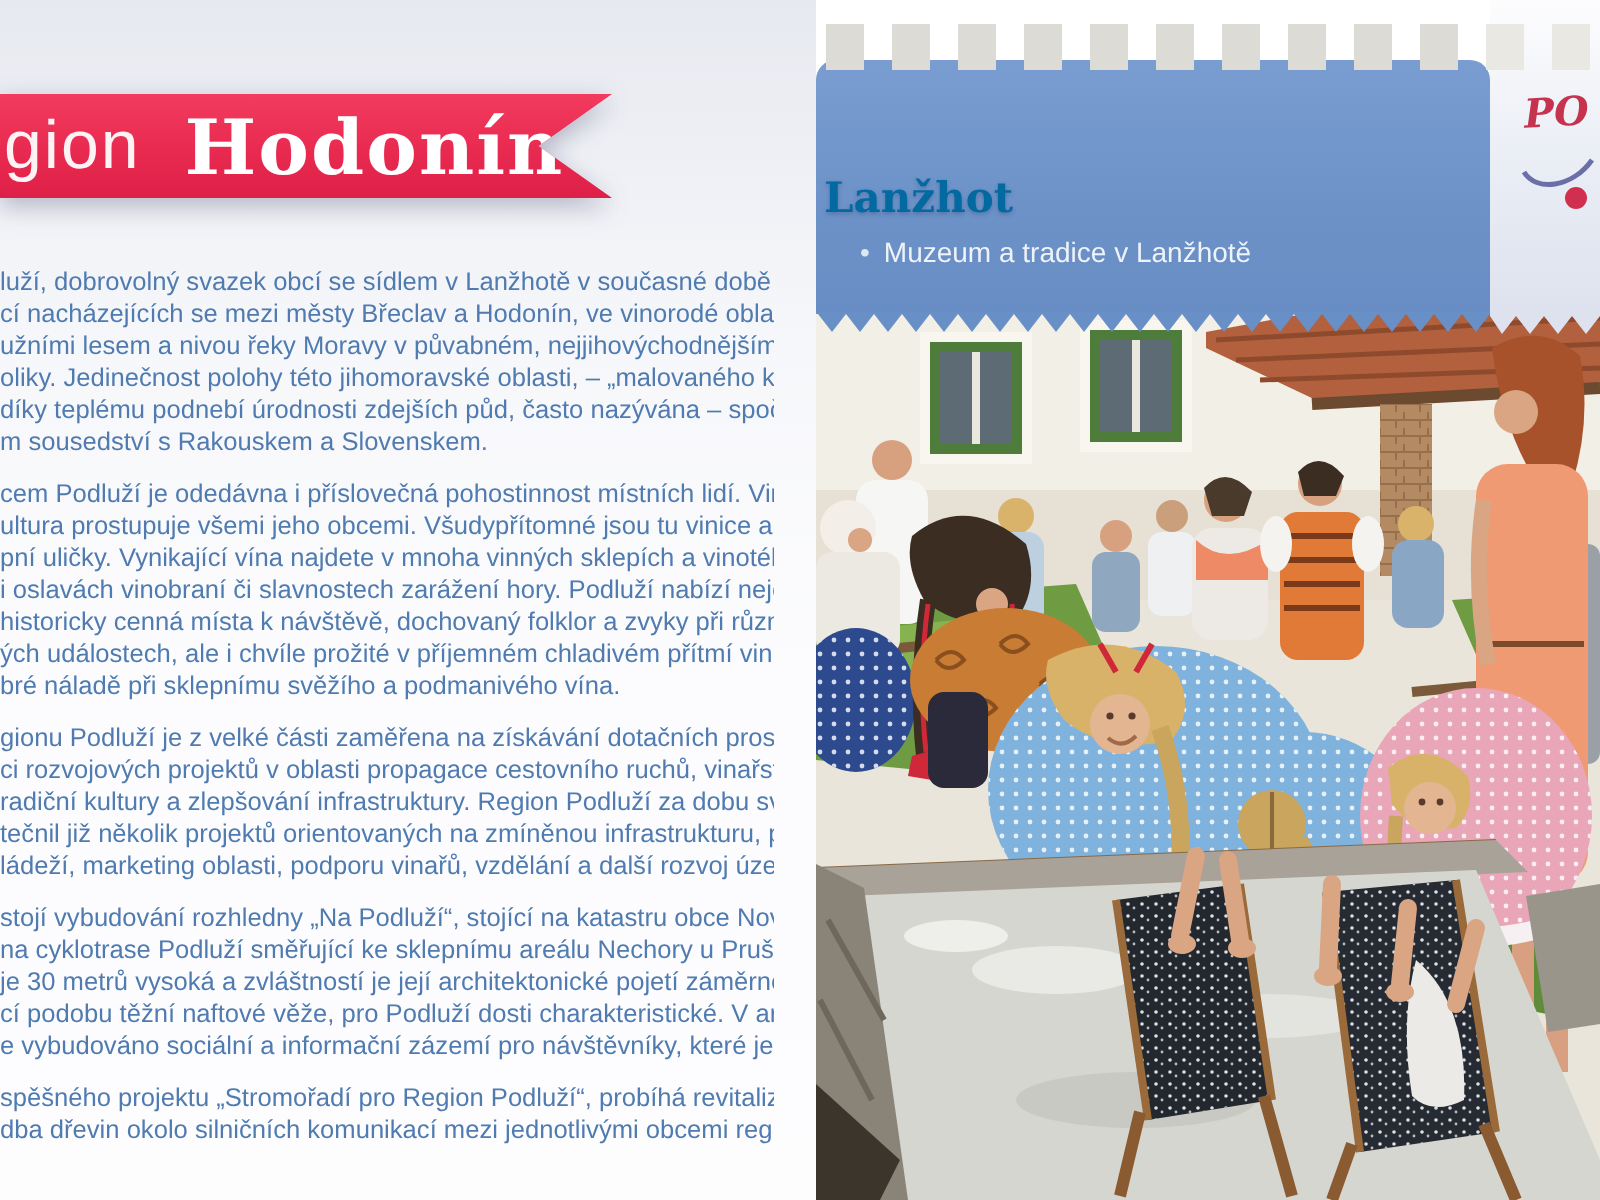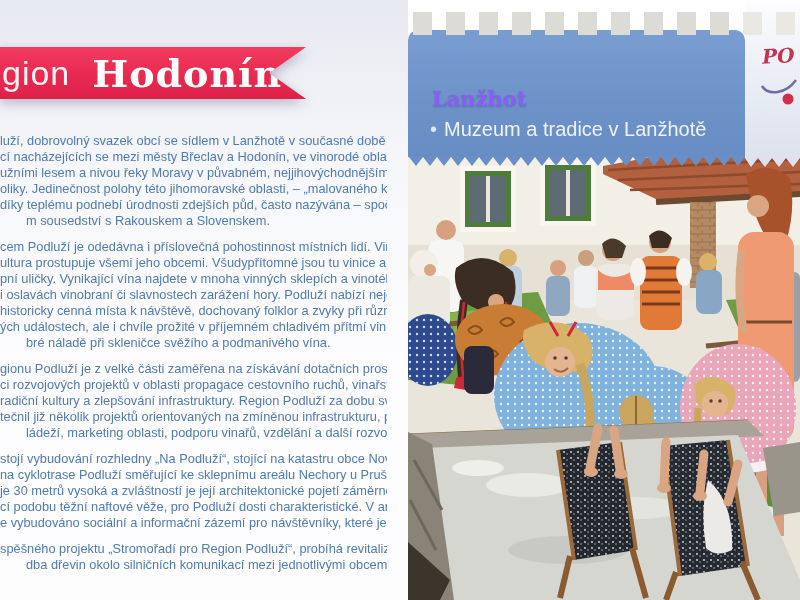--- a/index.html
+++ b/index.html
@@ -18,44 +18,44 @@
     display:flex; align-items:center; }
   .banner-region { font-family:"Liberation Sans", sans-serif; font-weight:400;
     font-size:34px; color:#fdf2f4; margin-left:2px; letter-spacing:1px; }
   .banner-title { font-family:"DejaVu Serif","Liberation Serif",serif; font-weight:bold;
     font-size:38px; color:#ffffff; margin-left:22px; letter-spacing:1px; }
 
   .body-text { position:absolute; left:0; top:133px; width:387px;
     font-size:12.8px; line-height:16px; color:#4f7bb0; }
   .para { margin-bottom:10px; }
   .line { text-align:justify; text-align-last:justify; white-space:nowrap; overflow:hidden; }
-  .line.last { text-align-last:left;padding-left:26px; }
+  .line.last { text-align-last:left; }
 
   
   .photo-svg { position:absolute; left:408px; top:150px; width:392px; height:450px; }
 
   .blue-panel { position:absolute; left:408px; top:30px; width:337px; height:126px;
     border-radius:10px 10px 0 0;
     background:linear-gradient(180deg,#7a9dd1 0%, #6c92c8 60%, #678dc4 100%); }
   .panel-zigzag { position:absolute; left:408px; top:156px; width:337px; height:10px; }
 
   .side-strip { position:absolute; left:745px; top:0; width:55px; height:157px;
     background:linear-gradient(180deg,#fdfdfe 0%, #eceff6 45%, #dde2ee 100%); }
   .strip-zigzag { position:absolute; left:745px; top:157px; width:55px; height:10px; }
 
   .filmstrip { position:absolute; left:413px; top:12px; width:387px; height:23px;
     display:flex; gap:14px; }
   .film-square { width:19px; height:23px; background:#dcdbd6; flex:0 0 auto; }
   .film-square:nth-child(n+11){ background:#e9e8e3; }
 
-  .location-title { position:absolute; left:432px; top:86px;
+  .location-title { position:absolute; left:412px; top:86px;
     font-family:"DejaVu Serif","Liberation Serif",serif; font-weight:bold;
-    font-size:21px; color:#8b5cf6; text-shadow:0 1px 2px rgba(40,60,100,.35); }
+    font-size:21px; color:#0369a1; text-shadow:0 1px 2px rgba(40,60,100,.35); }
   .museum-line { position:absolute; left:430px; top:118px;
-    font-size:20px; color:#eef3fa; }
+    font-size:14px; color:#eef3fa; }
   .museum-line .bullet { margin-right:7px; color:#dfe7f2; }
 
   .script-partial { position:absolute; left:762px; top:44px;
     font-family:"DejaVu Serif","Liberation Serif",serif; font-style:italic; font-weight:bold;
     font-size:20px; color:#c5334f; transform:rotate(-3deg); }
   .script-swash { position:absolute; left:758px; top:72px; }
 </style>
 </head>
 <body>
 
@@ -77,21 +77,21 @@
         <div class="line">díky teplému podnebí úrodnosti zdejších půd, často nazývána – spočívá</div>
         <div class="line last">m sousedství s Rakouskem a Slovenskem.</div>
       </div>
       <div class="para">
         <div class="line">cem Podluží je odedávna i příslovečná pohostinnost místních lidí. Vinařství</div>
         <div class="line">ultura prostupuje všemi jeho obcemi. Všudypřítomné jsou tu vinice a udr-</div>
         <div class="line">pní uličky. Vynikající vína najdete v mnoha vinných sklepích a vinotékách,</div>
         <div class="line">i oslavách vinobraní či slavnostech zarážení hory. Podluží nabízí nejen</div>
         <div class="line">historicky cenná místa k návštěvě, dochovaný folklor a zvyky při různých</div>
         <div class="line">ých událostech, ale i chvíle prožité v příjemném chladivém přítmí vinného</div>
-        <div class="line last">bré náladě při skleničce svěžího a podmanivého vína.</div>
+        <div class="line last">bré náladě při sklepnímu svěžího a podmanivého vína.</div>
       </div>
       <div class="para">
         <div class="line">gionu Podluží je z velké části zaměřena na získávání dotačních prostředků</div>
         <div class="line">ci rozvojových projektů v oblasti propagace cestovního ruchů, vinařství,</div>
         <div class="line">radiční kultury a zlepšování infrastruktury. Region Podluží za dobu svého</div>
         <div class="line">tečnil již několik projektů orientovaných na zmíněnou infrastrukturu, práci</div>
         <div class="line last">ládeží, marketing oblasti, podporu vinařů, vzdělání a další rozvoj území.</div>
       </div>
       <div class="para">
         <div class="line">stojí vybudování rozhledny „Na Podluží“, stojící na katastru obce Nový</div>

